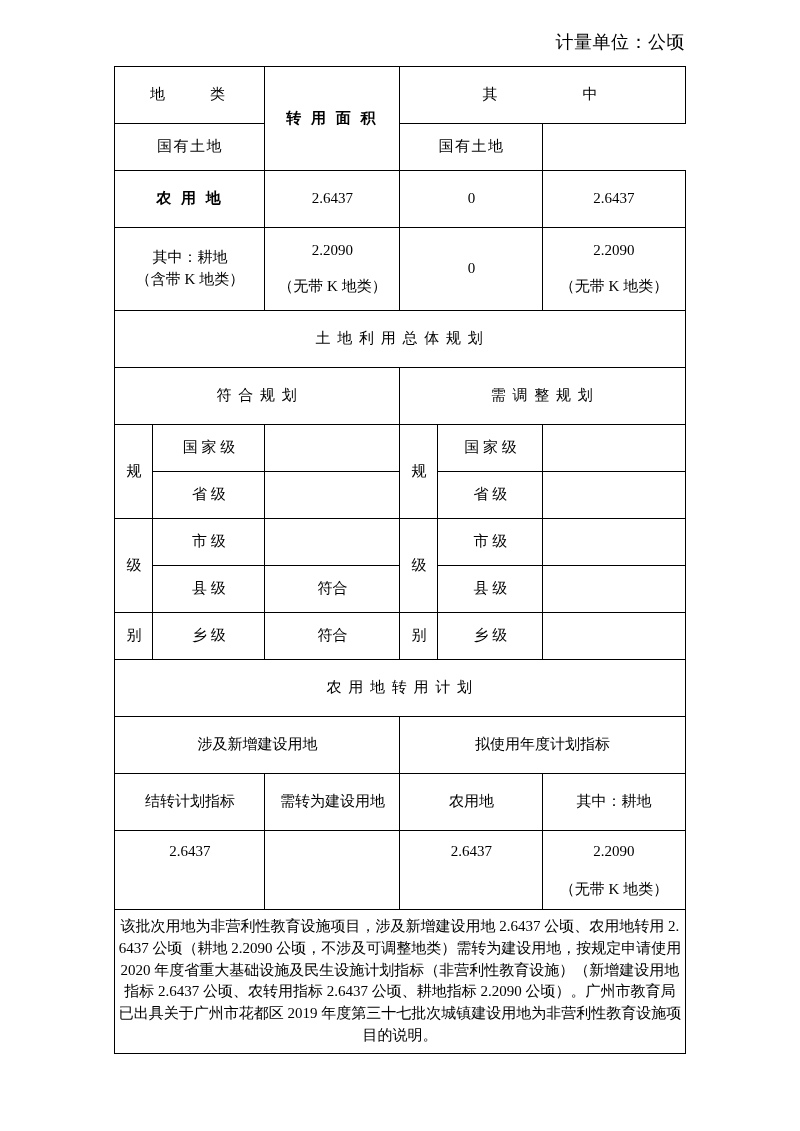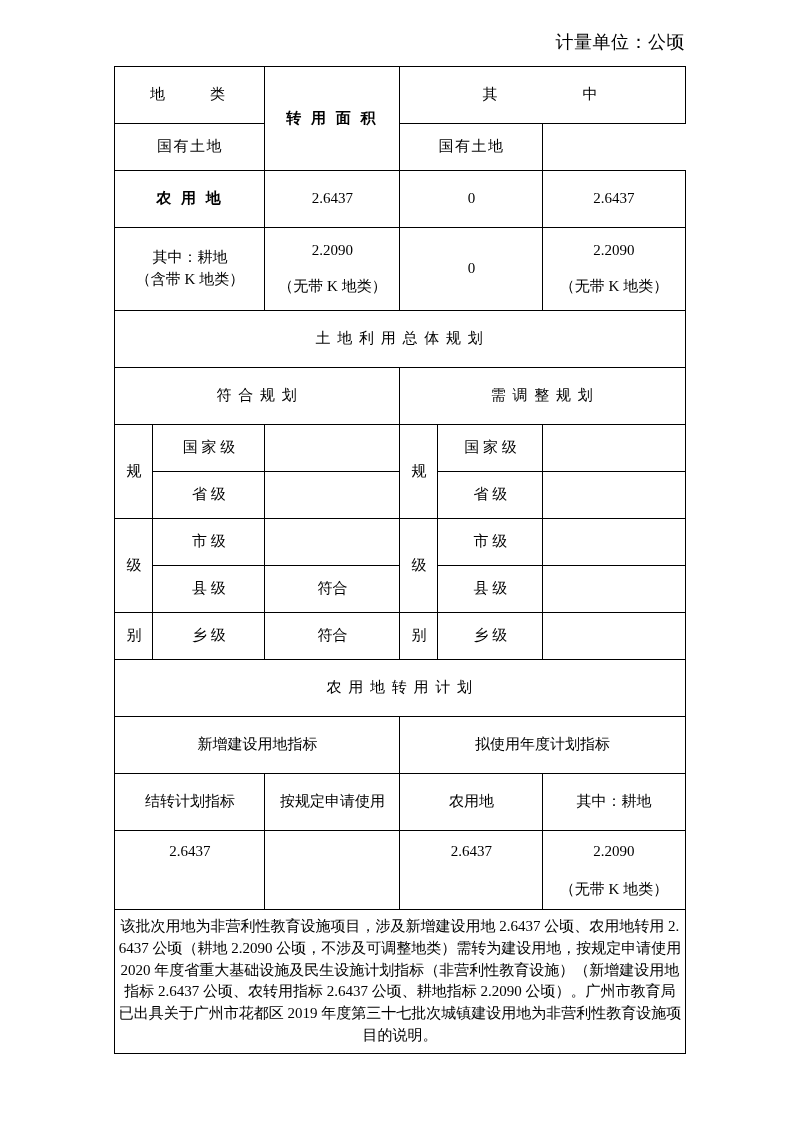--- a/index.html
+++ b/index.html
@@ -181,27 +181,27 @@
       <td class="vert-label">别</td>
       <td>乡 级</td>
       <td></td>
     </tr>
 
     <tr class="tall">
       <td colspan="6" class="sp-small">农 用 地 转 用 计 划</td>
     </tr>
 
     <tr class="tall">
-      <td colspan="3">新增建设用地指标</td>
+      <td colspan="3">涉及新增建设用地</td>
       <td colspan="3">拟使用年度计划指标</td>
     </tr>
 
     <tr class="tall">
       <td colspan="2">结转计划指标</td>
-      <td>按规定申请使用</td>
+      <td>需转为建设用地</td>
       <td colspan="2">农用地</td>
       <td>其中：耕地</td>
     </tr>
 
     <tr>
       <td colspan="2" style="height:62px;vertical-align:top;padding-top:10px">2.6437</td>
       <td style="vertical-align:top;padding-top:10px"></td>
       <td colspan="2" style="vertical-align:top;padding-top:10px">2.6437</td>
       <td style="vertical-align:top;padding-top:10px">
         <div>2.2090</div>

